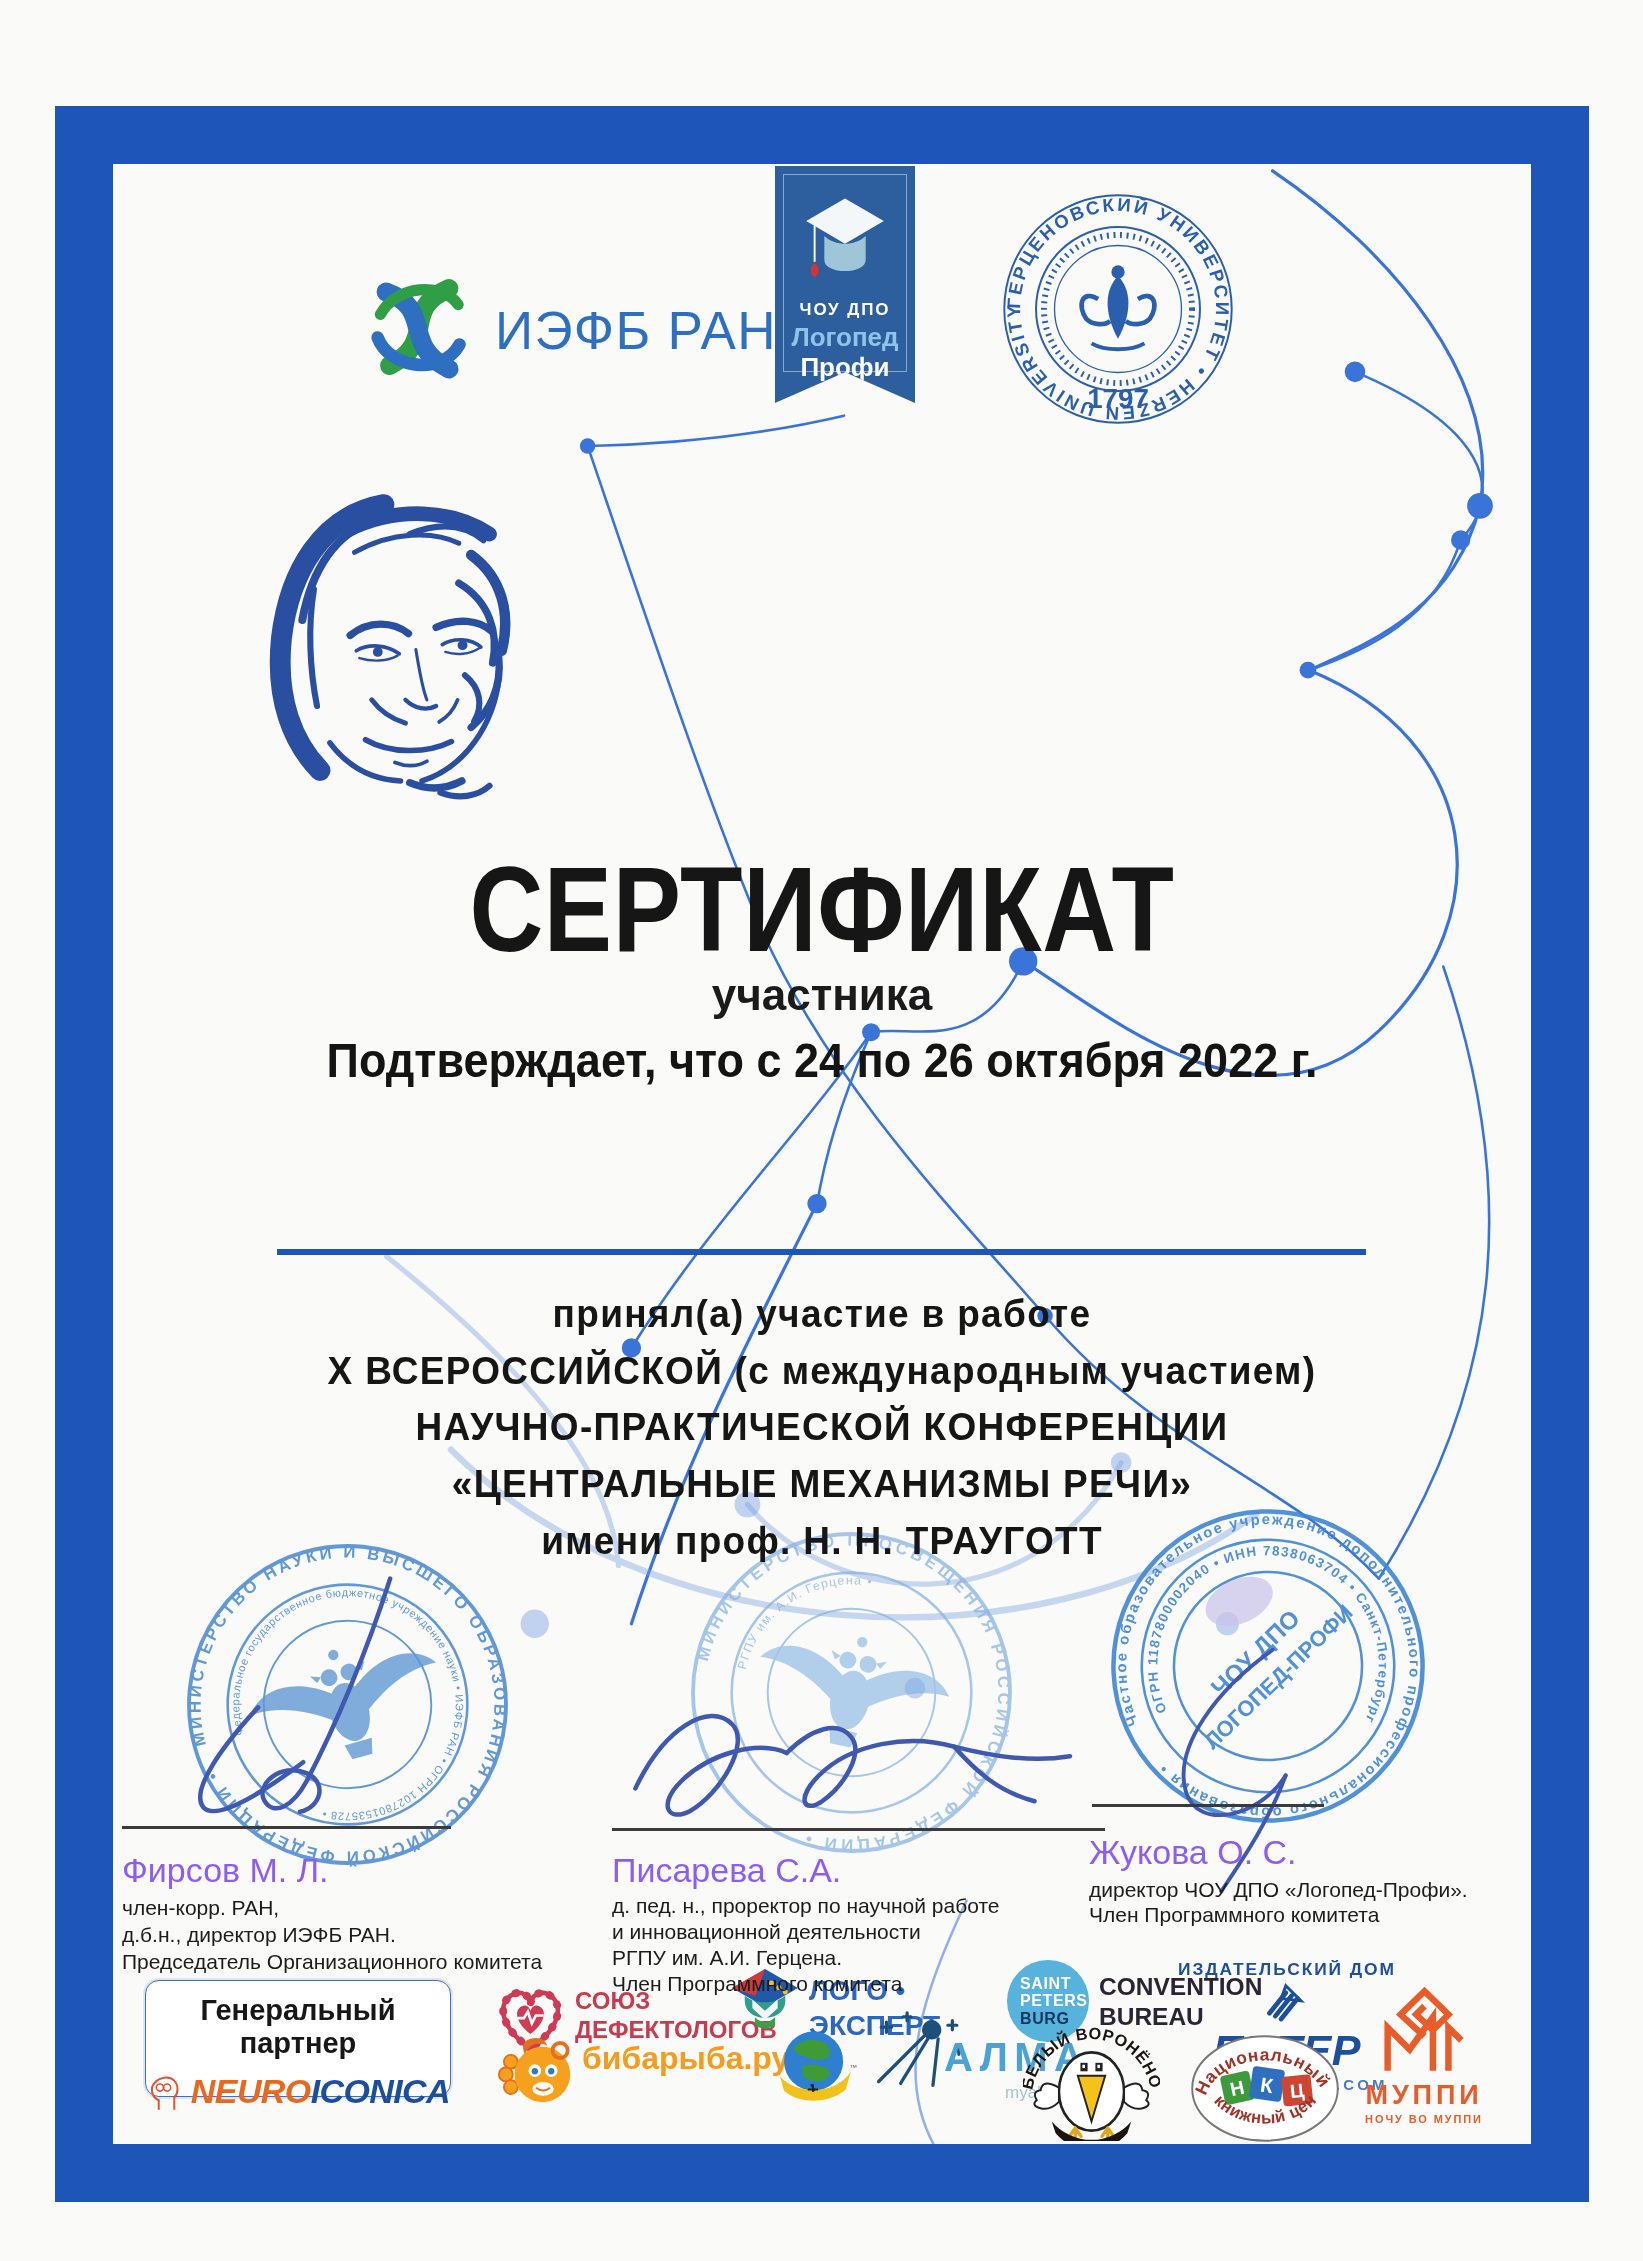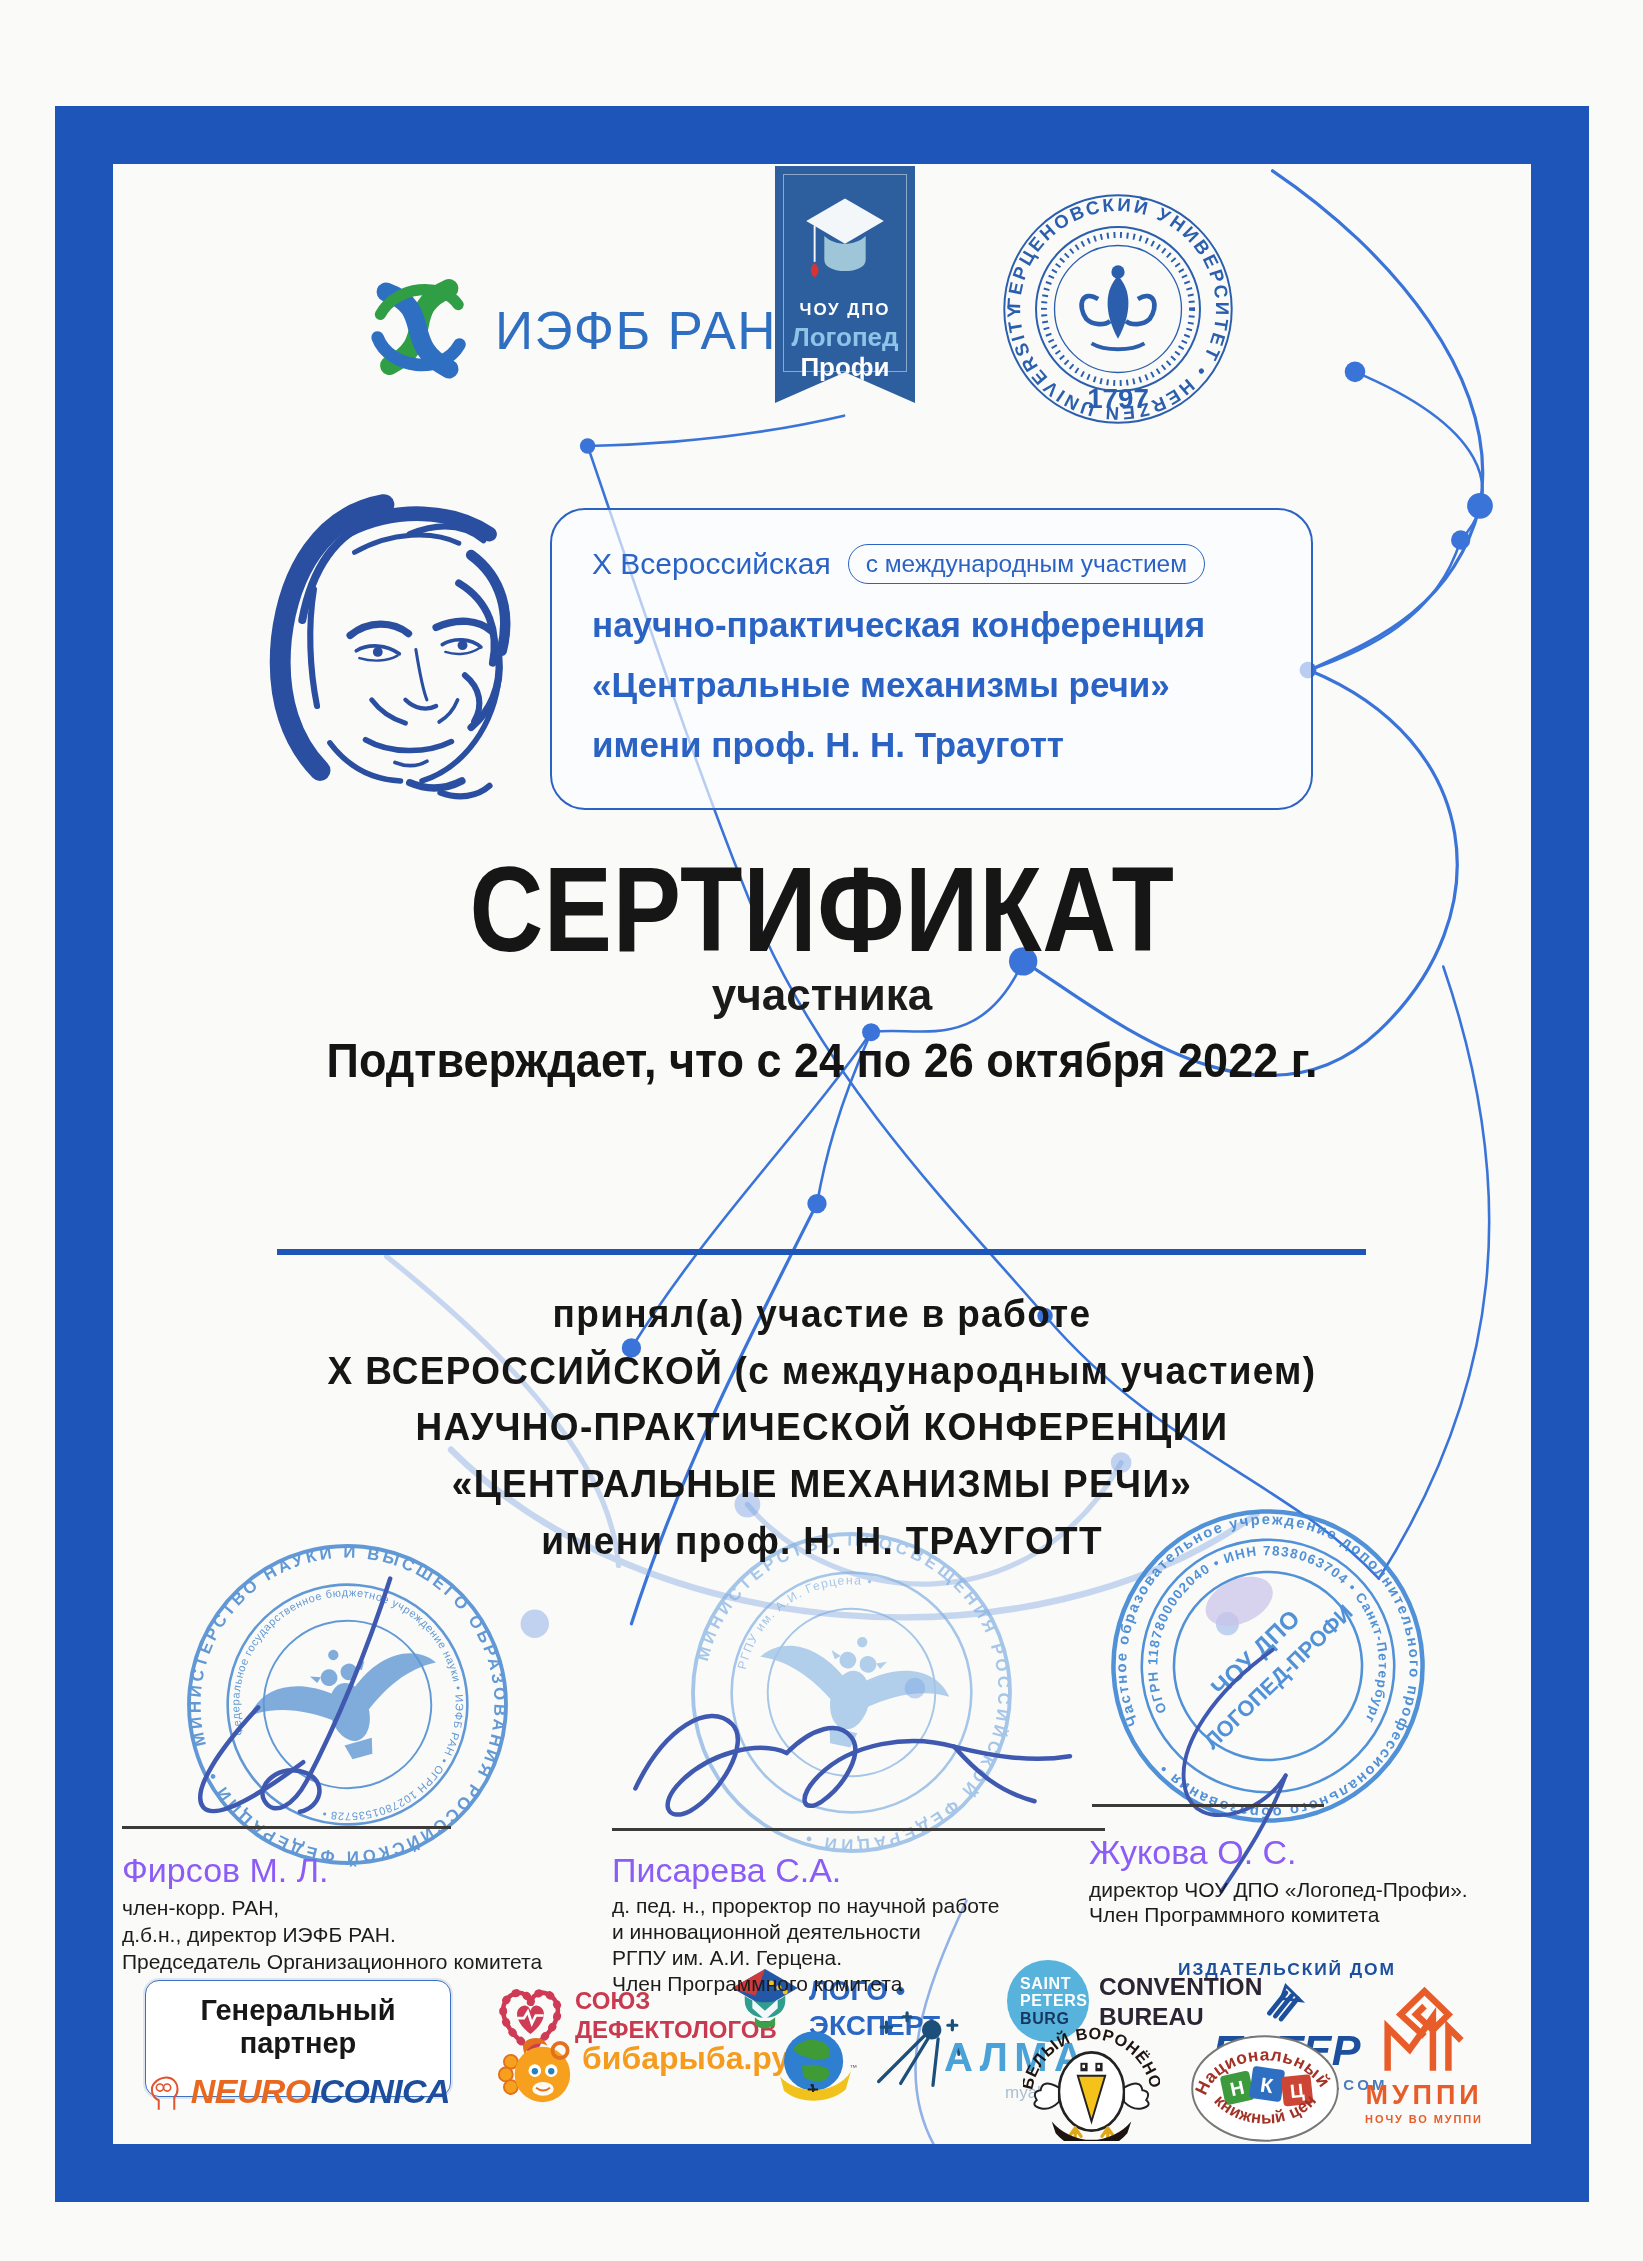--- a/index.html
+++ b/index.html
@@ -199,29 +199,20 @@
       <path d="M330,332 C322,352 310,362 300,368" stroke-width="6"></path>
       <path d="M180,397 C220,420 280,420 320,400" stroke-width="9"></path>
       <path d="M228,434 C248,442 266,440 280,432" stroke-width="6"></path>
     </g>
     <g fill="#2a4fa0">
       <circle cx="200" cy="254" r="8"></circle>
         <circle cx="338" cy="243" r="8"></circle>
     </g>
   </svg>
 
-  <div id="confbox" class="abs">
-    <div class="row1">
-      <div class="l1">X Всероссийская</div>
-      <div class="pill">с международным участием</div>
-    </div>
-    <div class="confline" style="top:95px">научно-практическая конференция</div>
-    <div class="confline" style="top:155px">«Центральные механизмы речи»</div>
-    <div class="confline" style="top:215px">имени проф. Н. Н. Трауготт</div>
-  </div>
 
   <div id="certword" class="abs ctr nowrap">СЕРТИФИКАТ</div>
   <div id="subtitle" class="abs ctr nowrap">участника</div>
   <div id="statement" class="abs ctr nowrap">Подтверждает, что с 24 по 26 октября 2022 г.</div>
   <div id="nameline" class="abs"></div>
 
   <div class="abs partline nowrap" style="top:1294px">принял(а) участие в работе</div>
   <div class="abs partline nowrap" style="top:1351px">X ВСЕРОССИЙСКОЙ (с международным участием)</div>
   <div class="abs partline nowrap" style="top:1407px">НАУЧНО-ПРАКТИЧЕСКОЙ КОНФЕРЕНЦИИ</div>
   <div class="abs partline nowrap" style="top:1464px">«ЦЕНТРАЛЬНЫЕ МЕХАНИЗМЫ РЕЧИ»</div>

